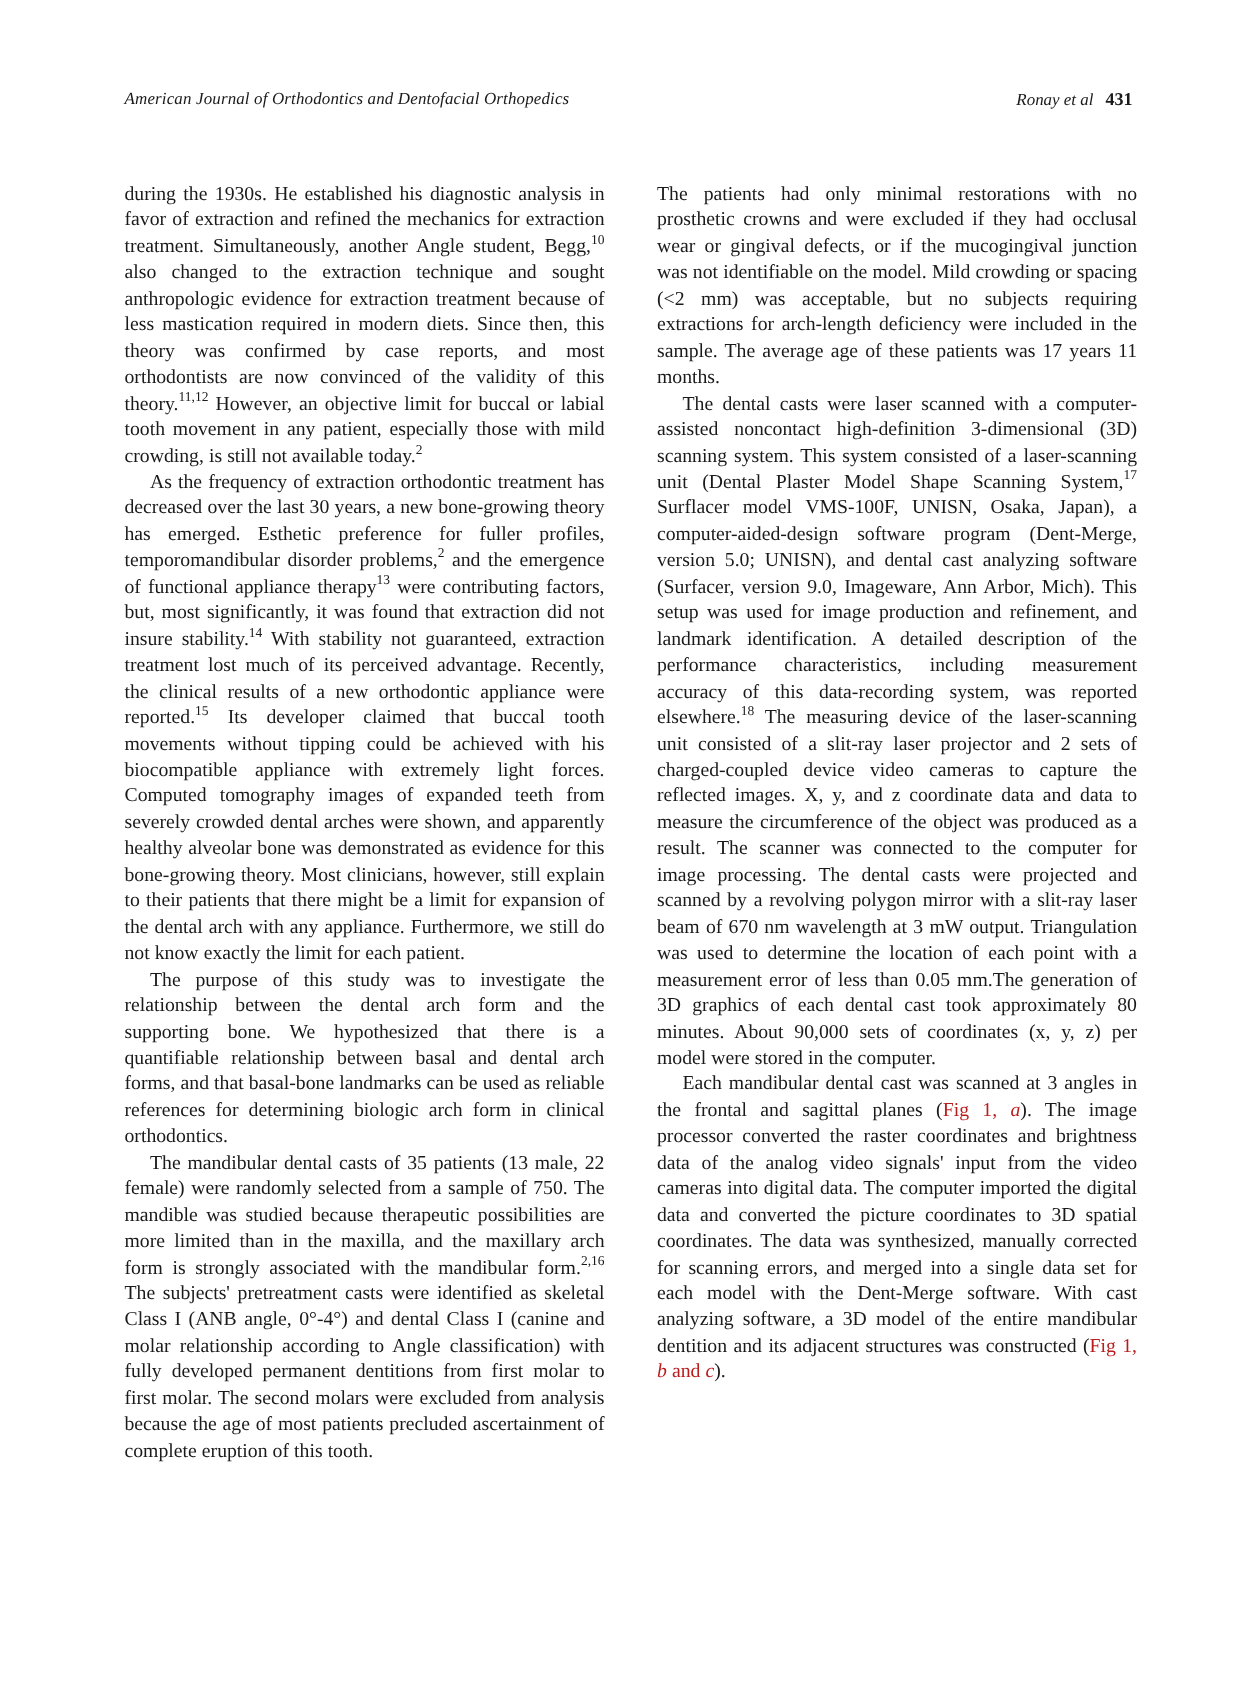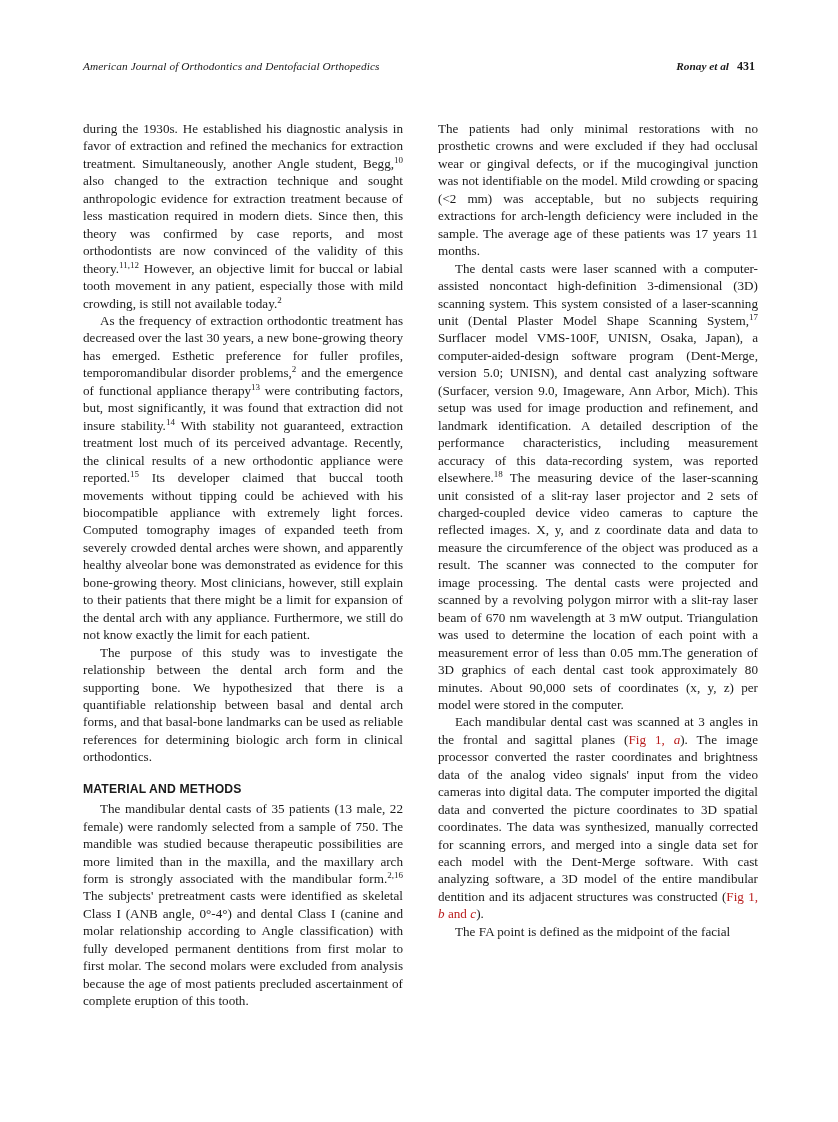--- a/index.html
+++ b/index.html
@@ -49,21 +49,20 @@
     position: absolute;
     right: 0;
     top: 0;
     white-space: nowrap;
     font-size: 11.3px;
     line-height: 16.5px;
   }
   .rh-right .authors {
     font-style: italic;
     margin-right: 8px;
-    font-weight: bold;
   }
   .rh-right .pageno {
     font-weight: bold;
     font-style: normal;
     font-size: 12px;
     text-align: center;
   }
 
   
   .columns {
@@ -125,25 +124,23 @@
       <span class="authors">Ronay et al</span><span class="pageno">431</span>
     </div>
   </div>
 
   <div class="columns">
 
     <div class="col">
       <p class="para first"><span>during the 1930s. He established his diagnostic analysis in favor of extraction and refined the mechanics for extraction treatment. Simultaneously, another Angle student, Begg,</span><sup class="ref">10</sup><span> also changed to the extraction technique and sought anthropologic evidence for extraction treatment because of less mastication required in modern diets. Since then, this theory was confirmed by case reports, and most orthodontists are now convinced of the validity of this theory.</span><sup class="ref">11,12</sup><span> However, an objective limit for buccal or labial tooth movement in any patient, especially those with mild crowding, is still not available today.</span><sup class="ref">2</sup></p>
       <p class="para"><span>As the frequency of extraction orthodontic treatment has decreased over the last 30 years, a new bone-growing theory has emerged. Esthetic preference for fuller profiles, temporomandibular disorder problems,</span><sup class="ref">2</sup><span> and the emergence of functional appliance therapy</span><sup class="ref">13</sup><span> were contributing factors, but, most significantly, it was found that extraction did not insure stability.</span><sup class="ref">14</sup><span> With stability not guaranteed, extraction treatment lost much of its perceived advantage. Recently, the clinical results of a new orthodontic appliance were reported.</span><sup class="ref">15</sup><span> Its developer claimed that buccal tooth movements without tipping could be achieved with his biocompatible appliance with extremely light forces. Computed tomography images of expanded teeth from severely crowded dental arches were shown, and apparently healthy alveolar bone was demonstrated as evidence for this bone-growing theory. Most clinicians, however, still explain to their patients that there might be a limit for expansion of the dental arch with any appliance. Furthermore, we still do not know exactly the limit for each patient.</span></p>
       <p class="para"><span>The purpose of this study was to investigate the relationship between the dental arch form and the supporting bone. We hypothesized that there is a quantifiable relationship between basal and dental arch forms, and that basal-bone landmarks can be used as reliable references for determining biologic arch form in clinical orthodontics.</span></p>
-      <h2 class="section-head">MATERIAL AND METHODS</h2>
       <p class="para"><span>The mandibular dental casts of 35 patients (13 male, 22 female) were randomly selected from a sample of 750. The mandible was studied because therapeutic possibilities are more limited than in the maxilla, and the maxillary arch form is strongly associated with the mandibular form.</span><sup class="ref">2,16</sup><span> The subjects' pretreatment casts were identified as skeletal Class I (ANB angle, 0°-4°) and dental Class I (canine and molar relationship according to Angle classification) with fully developed permanent dentitions from first molar to first molar. The second molars were excluded from analysis because the age of most patients precluded ascertainment of complete eruption of this tooth.</span></p>
     </div>
 
     <div class="col">
       <p class="para first"><span>The patients had only minimal restorations with no prosthetic crowns and were excluded if they had occlusal wear or gingival defects, or if the mucogingival junction was not identifiable on the model. Mild crowding or spacing (&lt;2 mm) was acceptable, but no subjects requiring extractions for arch-length deficiency were included in the sample. The average age of these patients was 17 years 11 months.</span></p>
       <p class="para"><span>The dental casts were laser scanned with a computer-assisted noncontact high-definition 3-dimensional (3D) scanning system. This system consisted of a laser-scanning unit (Dental Plaster Model Shape Scanning System,</span><sup class="ref">17</sup><span> Surflacer model VMS-100F, UNISN, Osaka, Japan), a computer-aided-design software program (Dent-Merge, version 5.0; UNISN), and dental cast analyzing software (Surfacer, version 9.0, Imageware, Ann Arbor, Mich). This setup was used for image production and refinement, and landmark identification. A detailed description of the performance characteristics, including measurement accuracy of this data-recording system, was reported elsewhere.</span><sup class="ref">18</sup><span> The measuring device of the laser-scanning unit consisted of a slit-ray laser projector and 2 sets of charged-coupled device video cameras to capture the reflected images. X, y, and z coordinate data and data to measure the circumference of the object was produced as a result. The scanner was connected to the computer for image processing. The dental casts were projected and scanned by a revolving polygon mirror with a slit-ray laser beam of 670 nm wavelength at 3 mW output. Triangulation was used to determine the location of each point with a measurement error of less than 0.05 mm.The generation of 3D graphics of each dental cast took approximately 80 minutes. About 90,000 sets of coordinates (x, y, z) per model were stored in the computer.</span></p>
       <p class="para"><span>Each mandibular dental cast was scanned at 3 angles in the frontal and sagittal planes (</span><span class="figref">Fig 1, </span><span class="figref it">a</span><span>). The image processor converted the raster coordinates and brightness data of the analog video signals' input from the video cameras into digital data. The computer imported the digital data and converted the picture coordinates to 3D spatial coordinates. The data was synthesized, manually corrected for scanning errors, and merged into a single data set for each model with the Dent-Merge software. With cast analyzing software, a 3D model of the entire mandibular dentition and its adjacent structures was constructed (</span><span class="figref">Fig 1, </span><span class="figref it">b</span><span class="figref"> and </span><span class="figref it">c</span><span>).</span></p>
-      <p class="para"><span>The FA point is defined as the midpoint of the facial</span></p>
     </div>
 
   </div>
 </div>
 
 </body></html>

